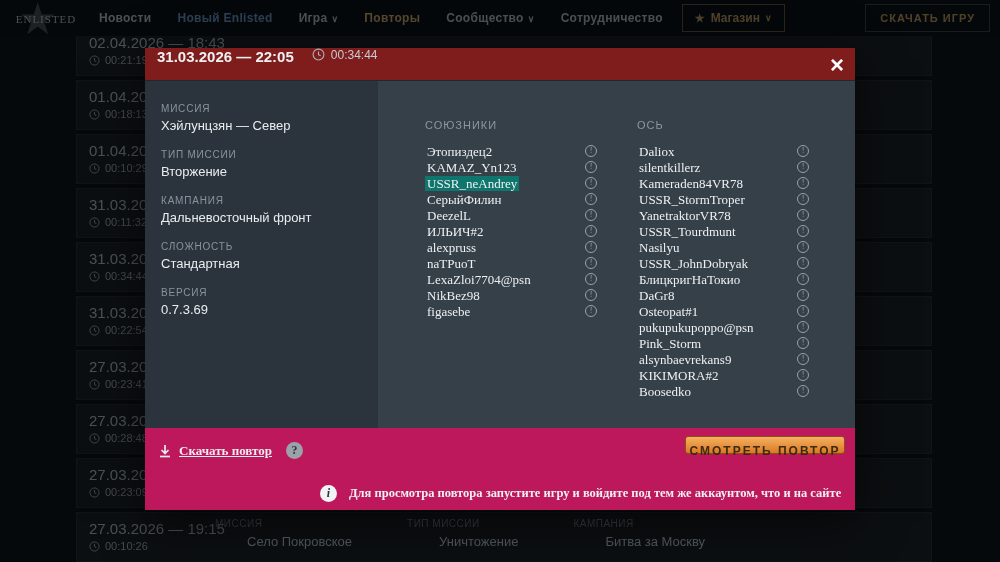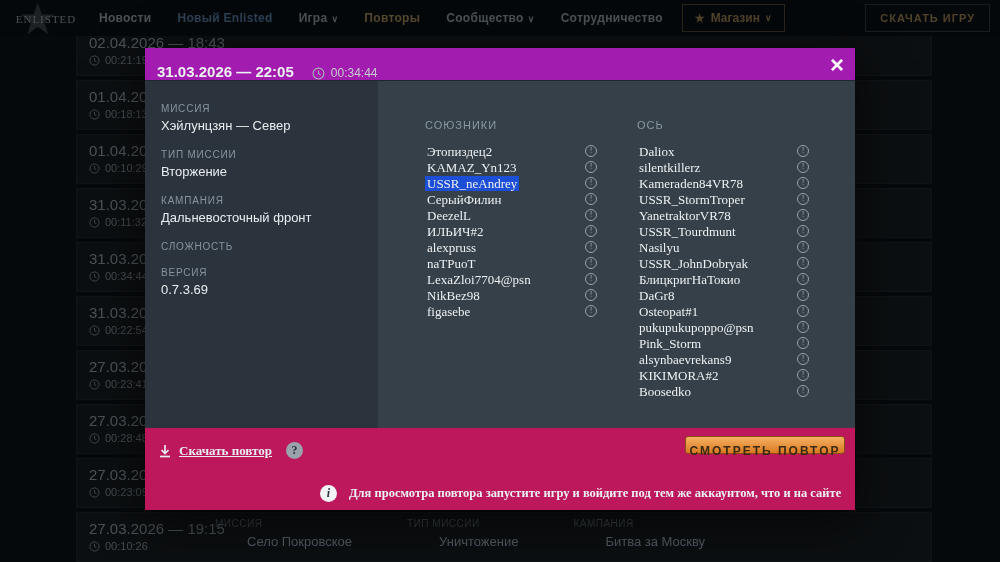--- a/index.html
+++ b/index.html
@@ -58,22 +58,22 @@
 
   
   .overlay { position:absolute; inset:0; background:rgba(2,5,8,.52); z-index:5; }
 
   
   .modal {
     position:absolute; left:145px; top:48px; width:710px; height:462px; z-index:10;
     box-shadow:0 12px 45px rgba(0,0,0,.65);
   }
   .modal-header {
-    height:33px; background:#a21caf; border-bottom:1px solid #1f282e;
-    display:flex; align-items:flex-end; padding-left:12px; position:relative;
+    height:33px; background:#7f1d1d; border-bottom:1px solid #1f282e;
+    display:flex; align-items:flex-start; padding-left:12px; position:relative;
   }
   .modal-title { font-size:15px; font-weight:bold; color:#eef1f3; }
   .modal-clock { margin-left:18px; color:#aab4bb; display:flex; align-items:center; }
   .modal-duration { margin-left:6px; font-size:12px; color:#c6ccd1; }
   .close-btn {
     position:absolute; right:0; top:0; width:36px; height:33px; border:none;
     background:transparent; color:#ffffff; font-size:24px; font-weight:bold;
     line-height:30px; text-align:center; cursor:pointer; font-family:"Liberation Sans",sans-serif;
   }
 
@@ -86,21 +86,21 @@
   .players-panel { flex:1; background:#364049; padding:38px 0 0 47px; display:flex; gap:40px; }
   .pcol { width:172px; }
   .pcol-title { font-size:11px; letter-spacing:1px; color:#8a97a0; margin-bottom:12px; }
   .player-row {
     height:16px; display:flex; align-items:center; justify-content:space-between;
   }
   .pname {
     font-family:"Liberation Serif", serif; font-size:13px; line-height:15px;
     color:#eef1f3; white-space:nowrap; cursor:pointer; padding:0 2px;
   }
-  .pname.selected { background:#1d4ed8; }
+  .pname.selected { background:#0f766e; }
   .info-icon {
     width:12px; height:12px; border:1px solid #96a1a9; border-radius:50%;
     color:#96a1a9; font-size:8px; line-height:10px; text-align:center;
     font-family:"Liberation Serif", serif; cursor:pointer; flex:0 0 auto;
   }
 
   .modal-footer { height:82px; background:#be185d; position:relative; }
   .dl-row { position:absolute; left:13px; top:14px; display:flex; align-items:center; }
   .dl-link {
     margin-left:7px; font-family:"Liberation Serif", serif; font-weight:bold;
@@ -314,20 +314,21 @@
             <div class="detail-value">Вторжение</div>
           </div>
 
           <div class="detail-group">
             <div class="detail-label">КАМПАНИЯ</div>
             <div class="detail-value">Дальневосточный фронт</div>
           </div>
 
           <div class="detail-group">
             <div class="detail-label">СЛОЖНОСТЬ</div>
+            <div class="detail-value">Стандартная</div>
           </div>
 
           <div class="detail-group">
             <div class="detail-label">ВЕРСИЯ</div>
             <div class="detail-value">0.7.3.69</div>
           </div>
         </div>
 
       <div class="players-panel">
         <div class="pcol">

